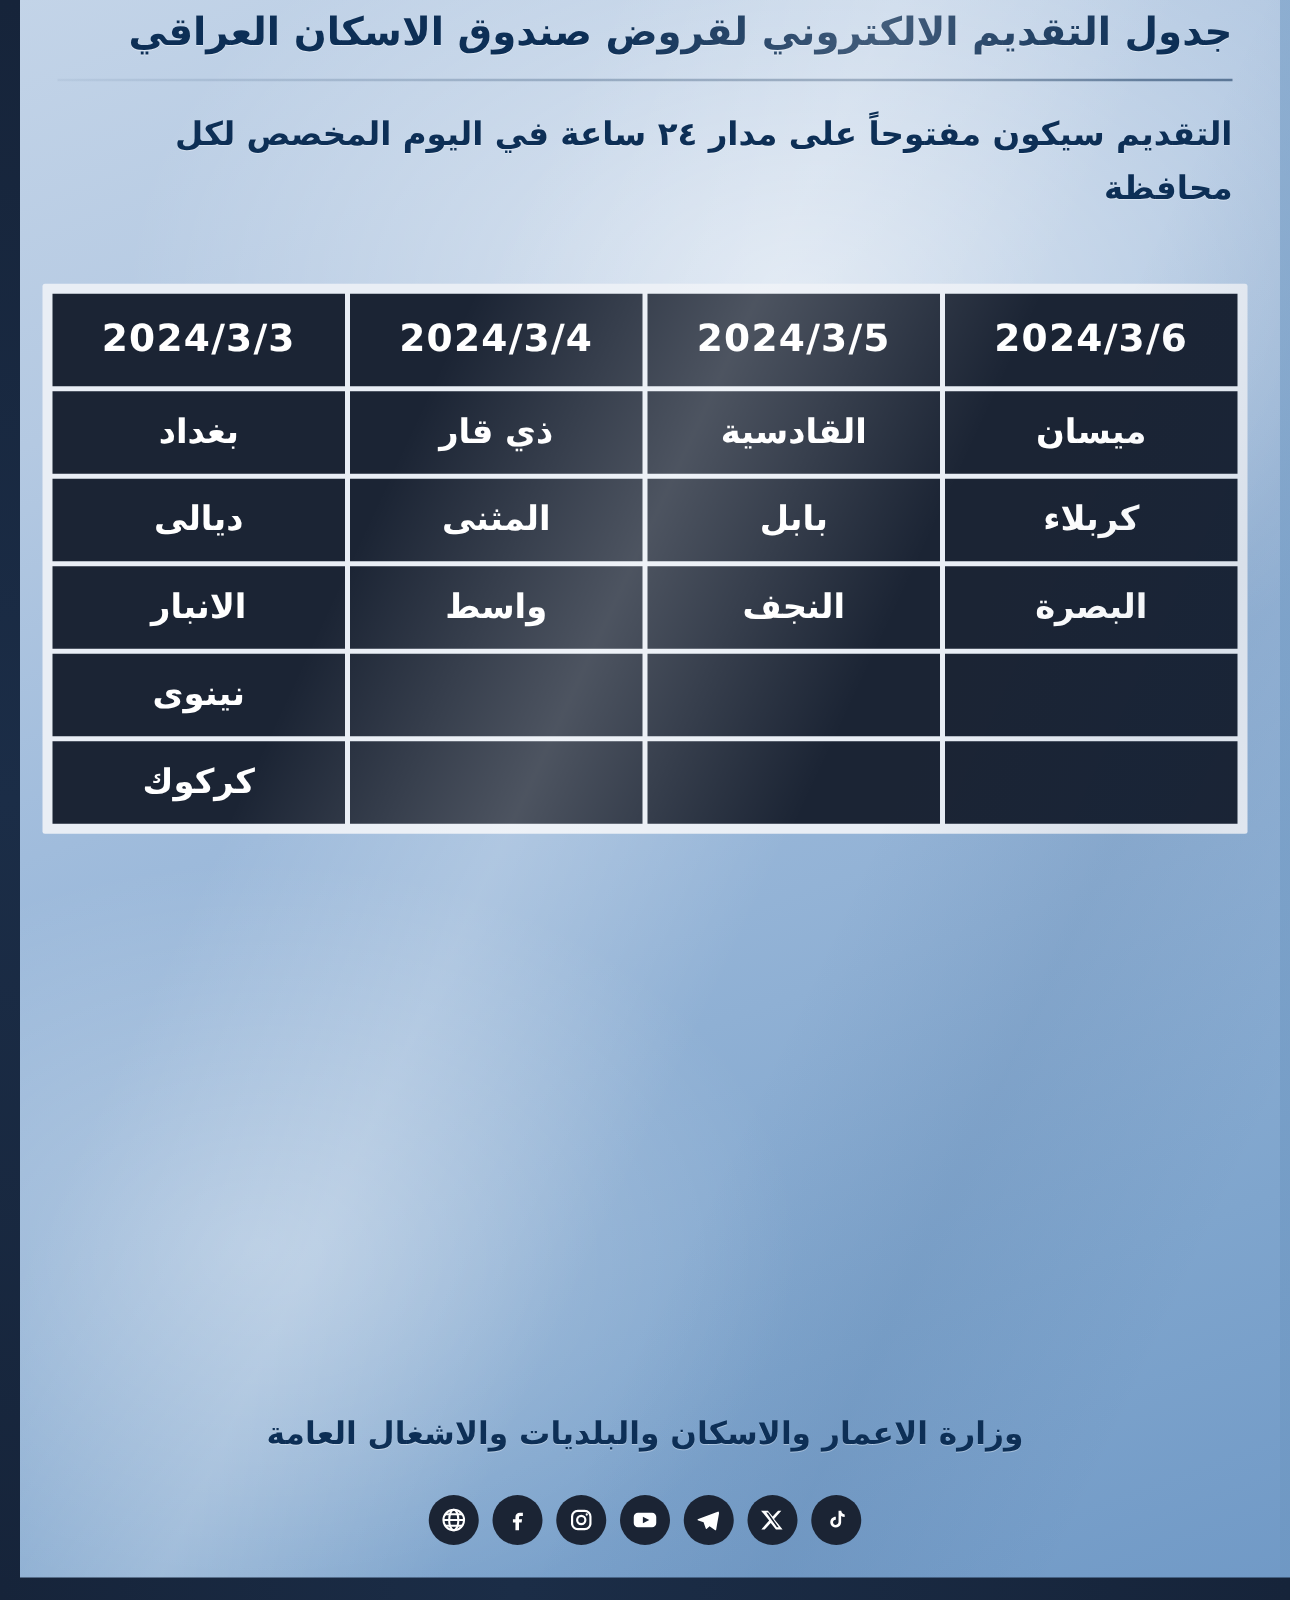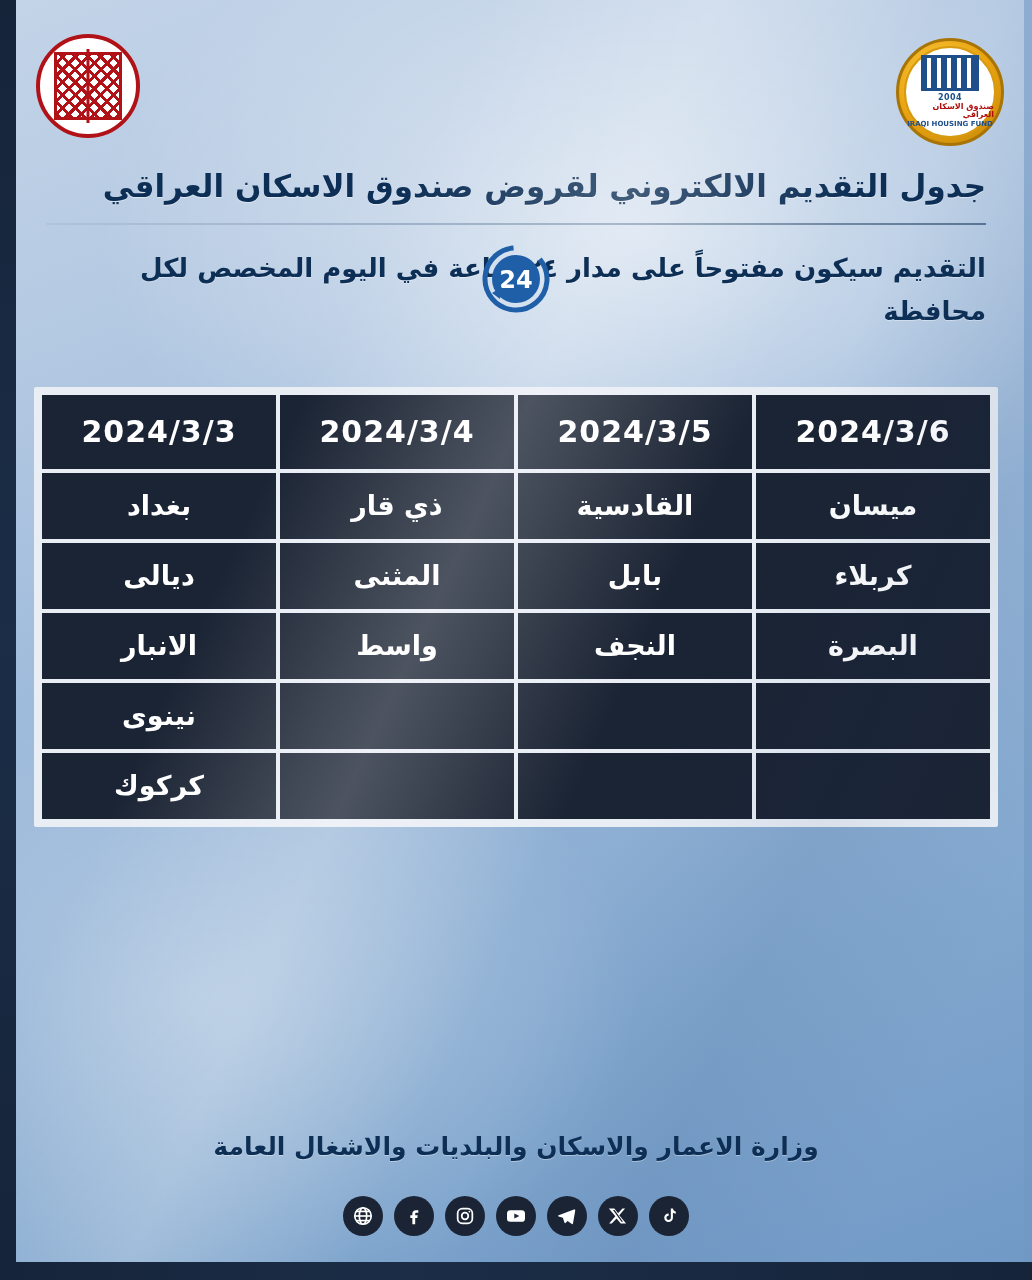--- a/index.html
+++ b/index.html
@@ -263,48 +263,26 @@
     background: linear-gradient(90deg, #16243a 0%, #1b2d47 40%, #16243a 100%);
   }
 </style>
 </head>
 <body>
 
 <div class="poster">
   <div class="edge-left"></div>
   <div class="edge-right"></div>
 
-  <div class="header">
-    <div class="logo-fund">
-      <div class="inner">
-        <div class="glyph"></div>
-        <div class="year">2004</div>
-        <div class="ar">صندوق الاسكان العراقي</div>
-        <div class="en">IRAQI HOUSING FUND</div>
-      </div>
-    </div>
-
-    <div class="logo-ministry">
-      <div class="crest"></div>
-    </div>
-  </div>
 
   <div class="title-wrap">
     <div class="main-title">جدول التقديم الالكتروني لقروض صندوق الاسكان العراقي</div>
     <div class="divider"></div>
 
     <div class="subtitle-row">
-      <div class="clock-badge">
-        <svg width="92" height="82" viewBox="0 0 92 82" aria-hidden="true">
-          <circle cx="46" cy="38" r="31" fill="none" stroke="#1f5fa8" stroke-width="5" stroke-dasharray="165 60" transform="rotate(-40 46 38)"></circle>
-          <circle cx="46" cy="38" r="24" fill="#1f5fa8"></circle>
-          <text x="46" y="47" text-anchor="middle" font-size="24" font-weight="bold" fill="#ffffff" font-family="DejaVu Sans, sans-serif">24</text>
-          <polygon points="22,52 32,46 30,58" fill="#1f5fa8"></polygon>
-        </svg>
-      </div>
       <div class="subtitle">التقديم سيكون مفتوحاً على مدار ٢٤ ساعة في اليوم المخصص لكل محافظة</div>
     </div>
   </div>
 
   <div class="table-wrap">
     <table class="schedule">
       <thead>
         <tr>
           <th>2024/3/6</th>
           <th>2024/3/5</th>

